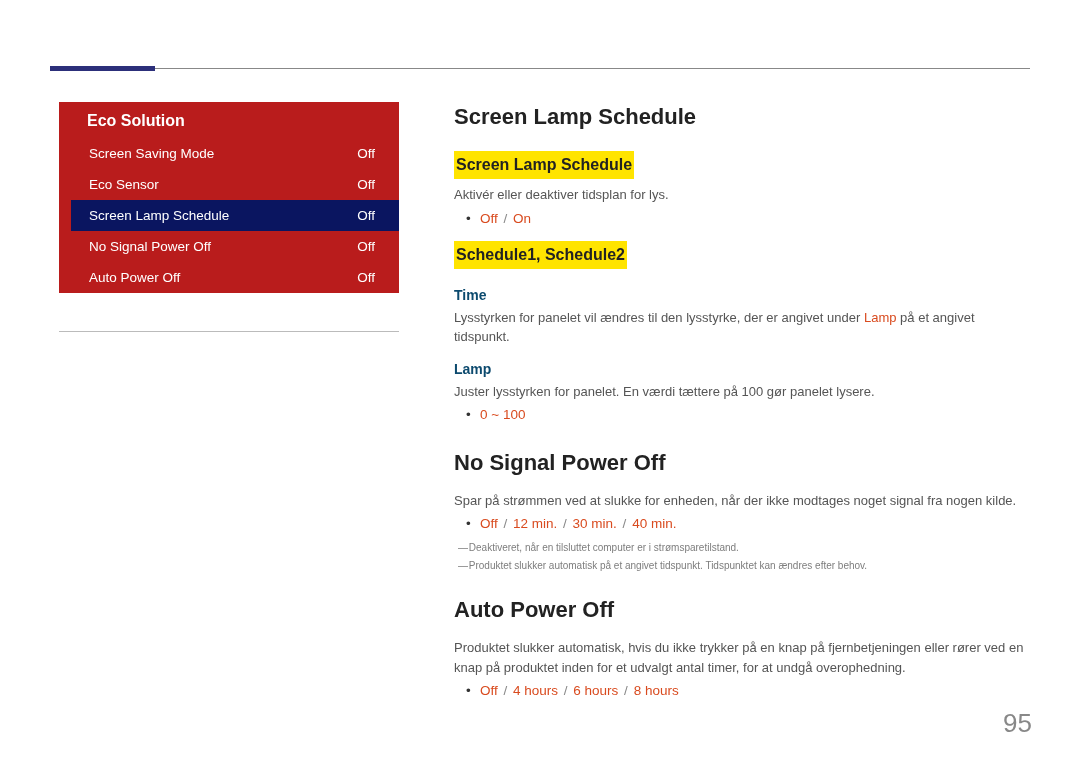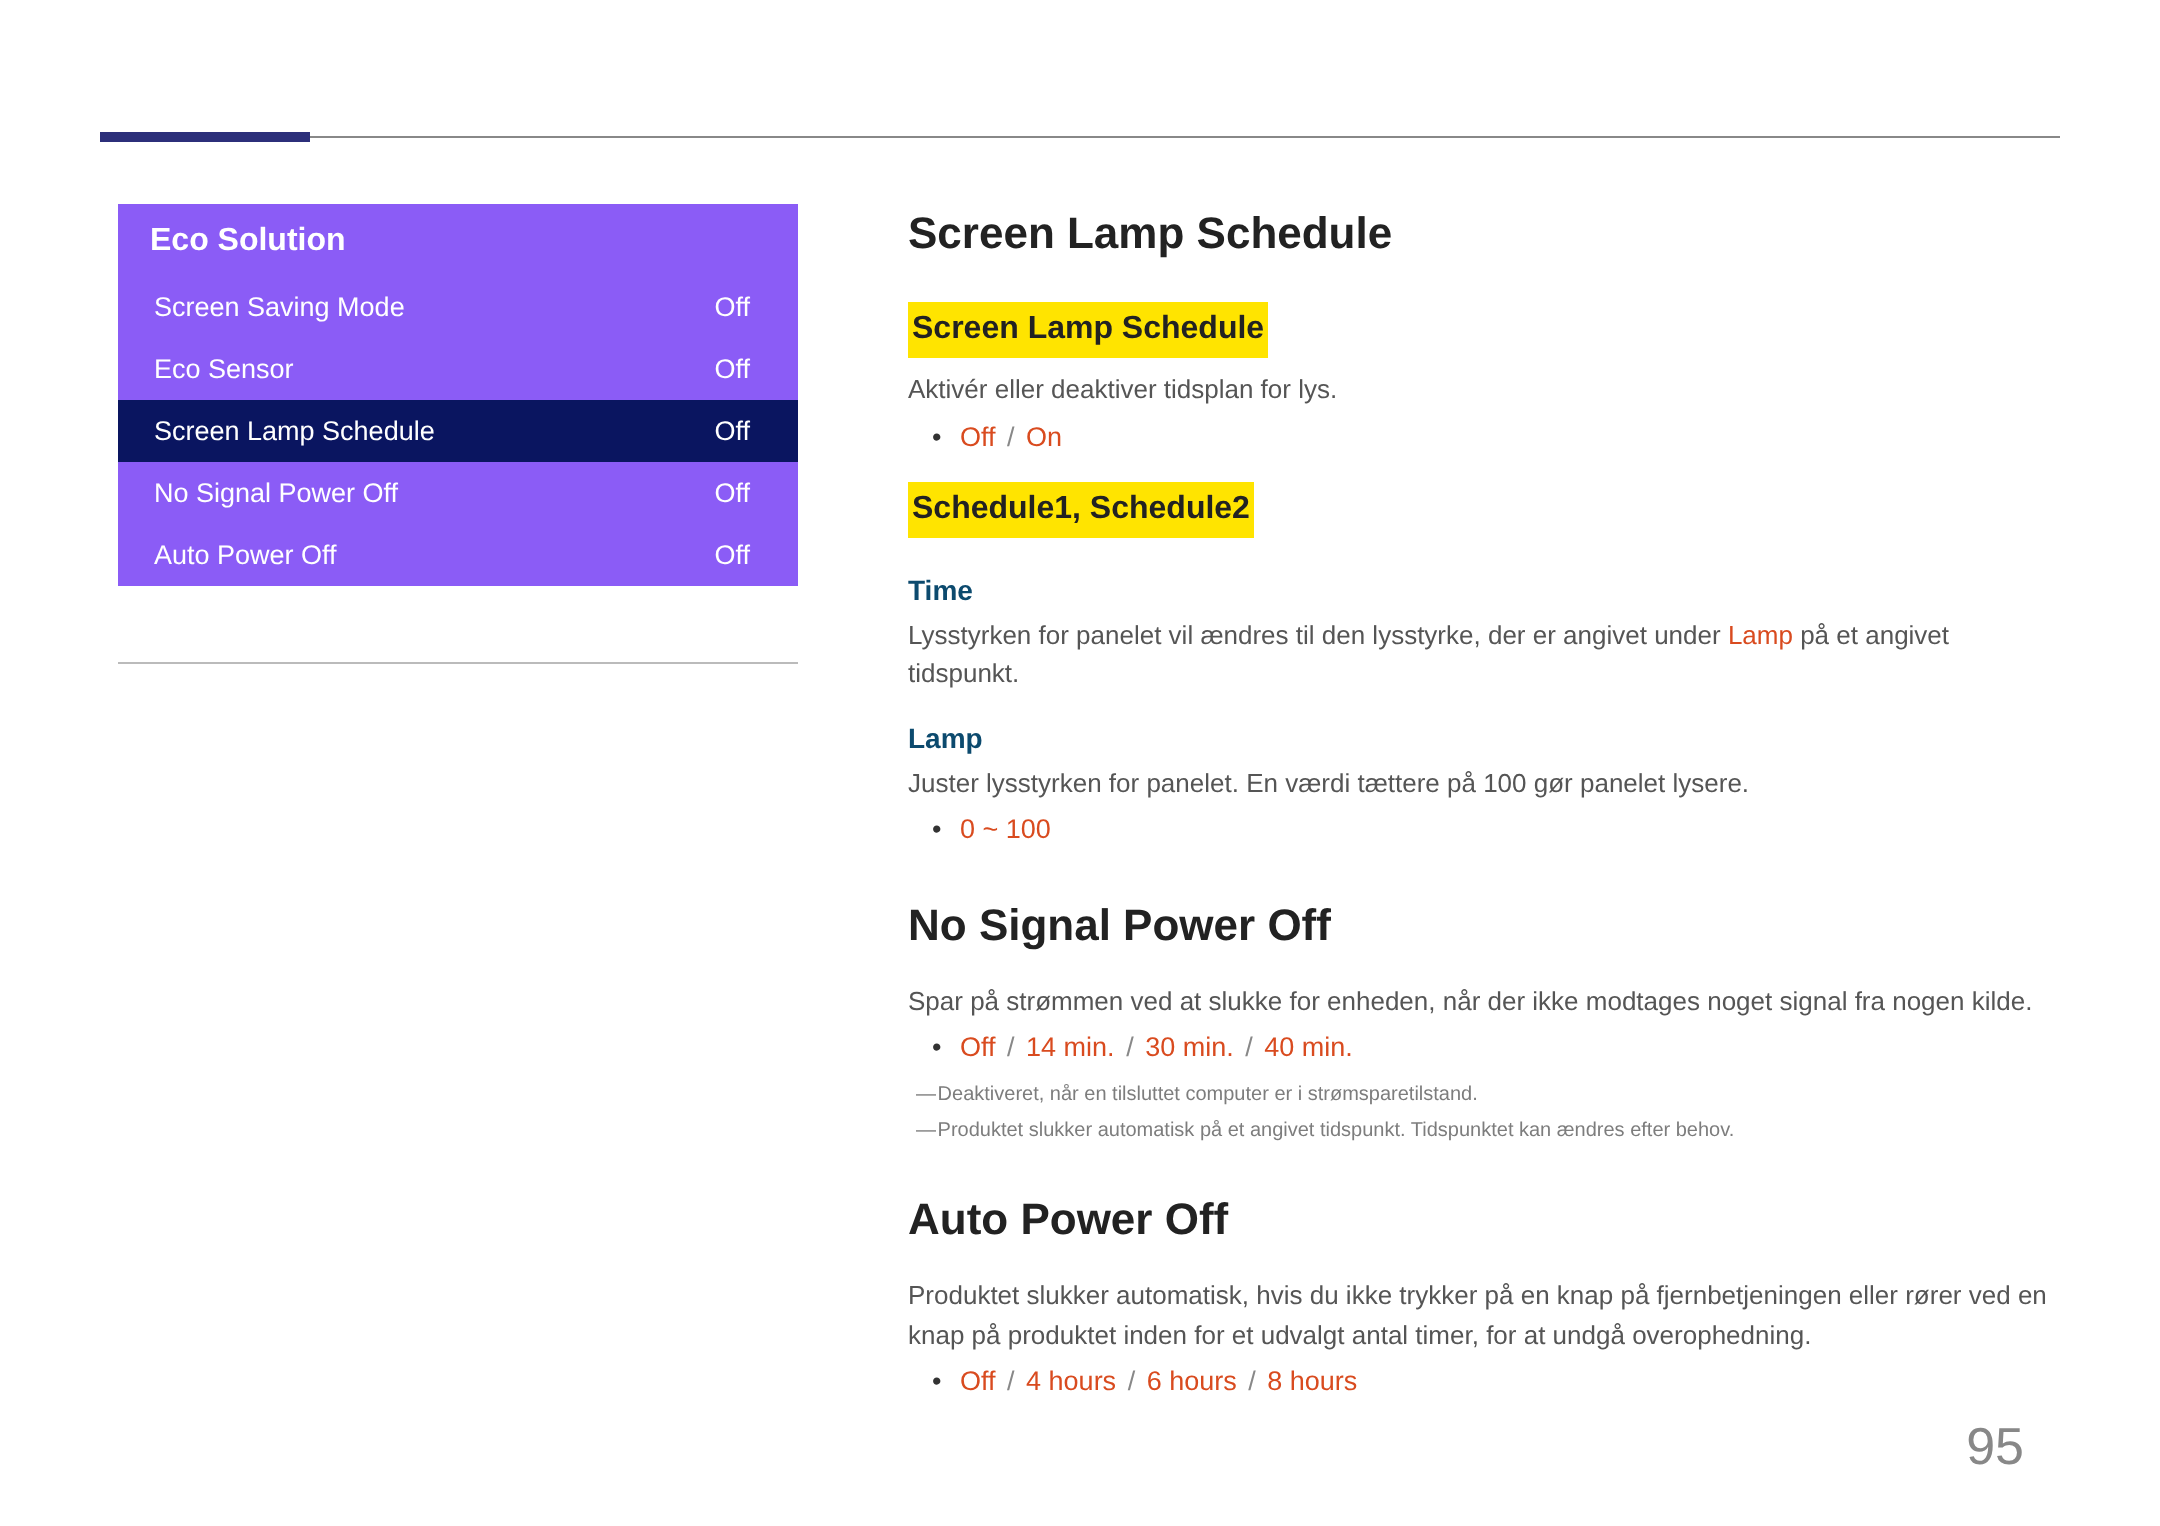--- a/index.html
+++ b/index.html
@@ -27,23 +27,24 @@
     background: #2c2f7a;
   }
 
   .left-col {
     position: absolute;
     left: 59px;
     top: 102px;
     width: 340px;
   }
   .menu-panel {
-    background: #8b5cf6;
+    background: #b91c1c;
     color: #fff;
     font-size: 13.5px;
+    padding-left: 12px;
   }
   .menu-title {
     padding: 10px 16px 8px;
     font-size: 16px;
     font-weight: 600;
   }
   .menu-row {
     display: flex;
     justify-content: space-between;
     padding: 8px 18px;
@@ -98,21 +99,21 @@
   ul.bullets { list-style: none; padding-left: 26px; margin: 4px 0 6px; }
   ul.bullets li::before { content: "•"; color: #333; display: inline-block; width: 14px; margin-left: -14px; }
   .opt { color: #d94b1f; font-weight: 500; }
   .sep { color: #888; padding: 0 2px; }
 
   .dash-note { font-size: 10px; color: #7d7d7d; padding-left: 18px; text-indent: -14px; margin: 3px 0; }
   .dash-note::before { content: "―  "; letter-spacing: -1px; }
 
   .page-num {
     position: absolute;
-    right: 68px;
+    right: 48px;
     bottom: 24px;
     font-size: 26px;
     color: #888;
     font-weight: 300;
   }
 </style>
 </head>
 <body>
 
 <div class="top-rule"></div>
@@ -165,21 +166,21 @@
 
   <div class="h4">Lamp</div>
   <p class="body">Juster lysstyrken for panelet. En værdi tættere på 100 gør panelet lysere.</p>
   <ul class="bullets">
       <li><span class="opt">0 ~ 100</span></li>
     </ul>
 
   <div class="h2 gap-top">No Signal Power Off</div>
   <p class="body">Spar på strømmen ved at slukke for enheden, når der ikke modtages noget signal fra nogen kilde.</p>
   <ul class="bullets">
-      <li id="opts-nspo"><span class="opt">Off</span><span class="sep"> / </span><span class="opt">14 min.</span><span class="sep"> / </span><span class="opt">30 min.</span><span class="sep"> / </span><span class="opt">40 min.</span></li>
+      <li id="opts-nspo"><span class="opt">Off</span><span class="sep"> / </span><span class="opt">12 min.</span><span class="sep"> / </span><span class="opt">30 min.</span><span class="sep"> / </span><span class="opt">40 min.</span></li>
     </ul>
   <p class="dash-note">Deaktiveret, når en tilsluttet computer er i strømsparetilstand.</p>
   <p class="dash-note">Produktet slukker automatisk på et angivet tidspunkt. Tidspunktet kan ændres efter behov.</p>
 
   <div class="h2 gap-top">Auto Power Off</div>
   <p class="body">Produktet slukker automatisk, hvis du ikke trykker på en knap på fjernbetjeningen eller rører ved en knap på produktet inden for et udvalgt antal timer, for at undgå overophedning.</p>
   <ul class="bullets">
       <li id="opts-apo"><span class="opt">Off</span><span class="sep"> / </span><span class="opt">4 hours</span><span class="sep"> / </span><span class="opt">6 hours</span><span class="sep"> / </span><span class="opt">8 hours</span></li>
     </ul>
 </div>

